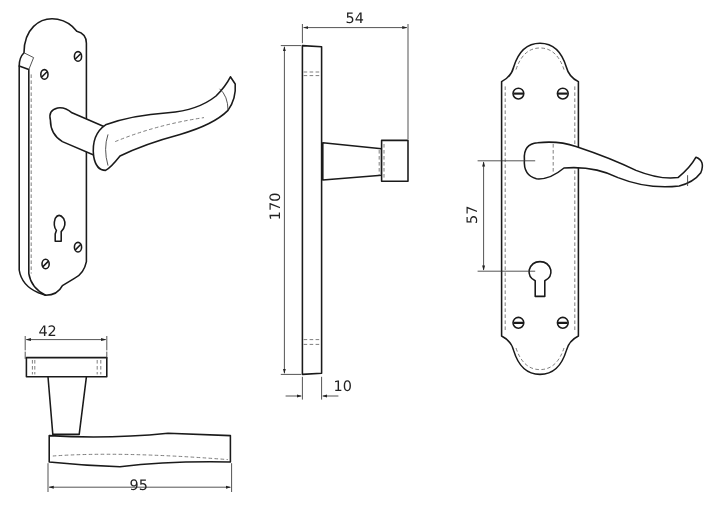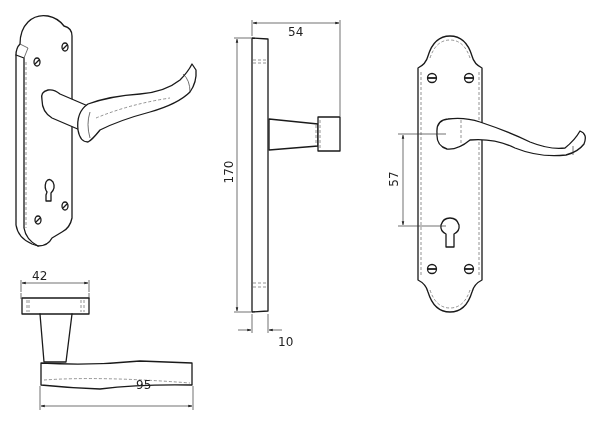--- a/index.html
+++ b/index.html
@@ -130,19 +130,19 @@
 
     <path class="ln" d="M446,247 L446,234 Q440,231 441,225 Q443,218 450,218 Q457,218 459,225 Q460,231 454,234 L454,247 Z"></path>
 
     <line x1="398" y1="134" x2="446" y2="134" class="dim"></line>
     <line x1="398" y1="226" x2="446" y2="226" class="dim"></line>
     <line x1="403" y1="135" x2="403" y2="225" class="dim" marker-start="url(#arr)" marker-end="url(#arr)"></line>
   </g>
 </svg>
 
 <div class="lbl" style="left:32px;top:270px;">42</div>
-<div class="lbl" style="left:108px;top:379px;margin-left:28px;">95</div>
-<div class="lbl" style="left:288px;top:26px;">54</div>
+<div class="lbl" style="left:108px;top:398px;">95</div>
+<div class="lbl" style="left:288px;top:9px;">54</div>
 <div class="lbl" style="left:218px;top:166px;transform:rotate(-90deg);transform-origin:center;">170</div>
-<div class="lbl" style="left:278px;top:336px;">10</div>
+<div class="lbl" style="left:278px;top:316px;">10</div>
 <div class="lbl" style="left:386px;top:173px;transform:rotate(-90deg);transform-origin:center;">57</div>
 
 </div>
 
 </body></html>

